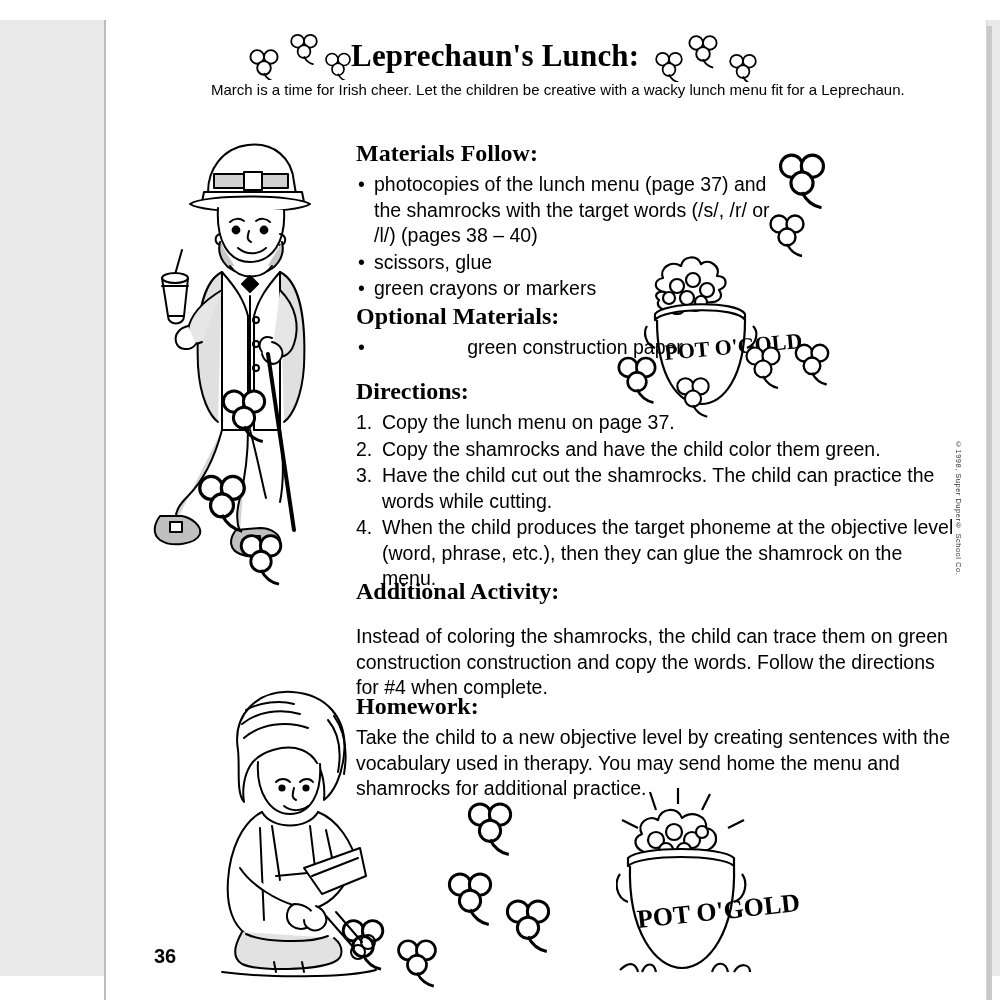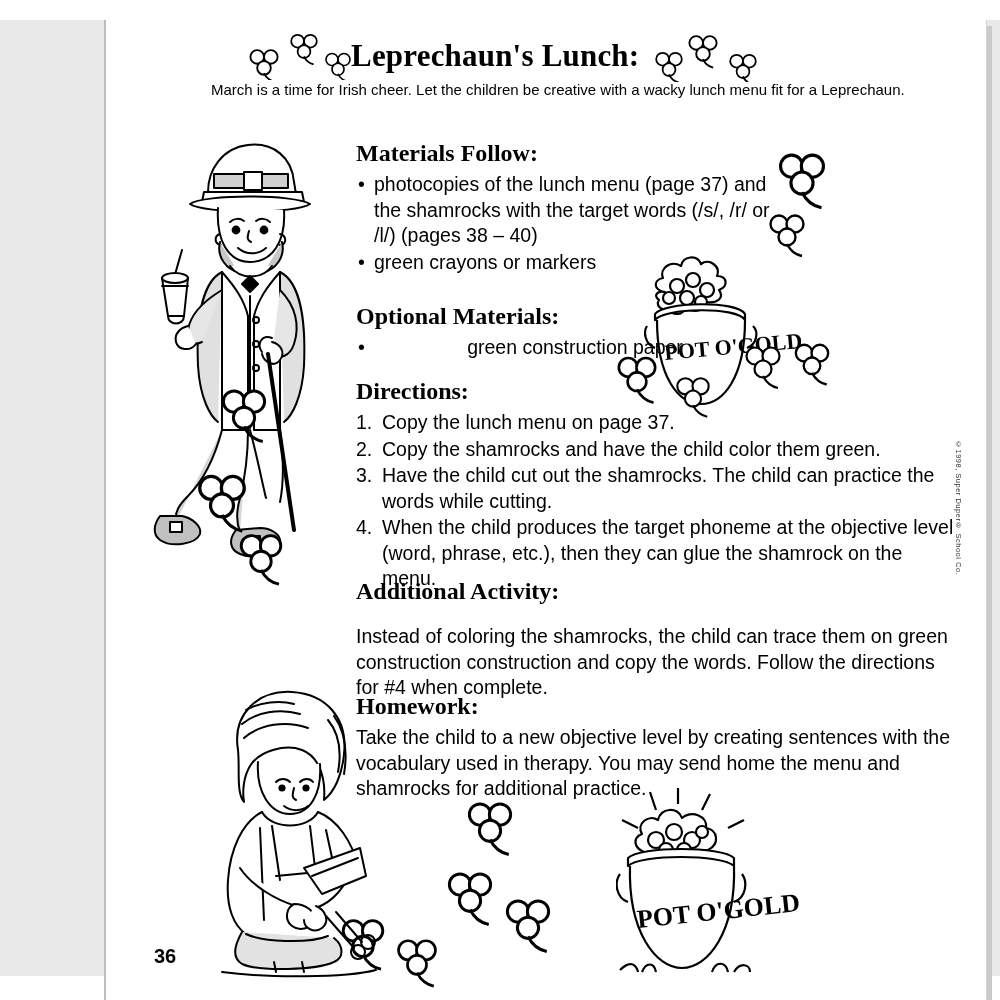--- a/index.html
+++ b/index.html
@@ -370,20 +370,21 @@
             <circle cx="0" cy="7" r="8.5"></circle>
           <path d="M0 14 C 4 22, 10 25, 15 26" fill="none"></path>
         </g>
       </g>
     </svg>
 
     <div class="sec-head" style="left:250px; top:120px;">Materials Follow:</div>
     <div class="body-text" style="left:250px; top:152px; width:430px;">
       <ul class="bullet-list">
         <li>photocopies of the lunch menu (page 37) and the shamrocks with the target words (/s/, /r/ or /l/) (pages 38 – 40)</li>
+        <li>scissors, glue</li>
         <li>green crayons or markers</li>
       </ul>
     </div>
 
     <div class="sec-head" style="left:250px; top:283px;">Optional Materials:</div>
     <div class="body-text" style="left:250px; top:315px; width:420px;text-align:center;">
       <ul class="bullet-list">
         <li>green construction paper</li>
       </ul>
     </div>

